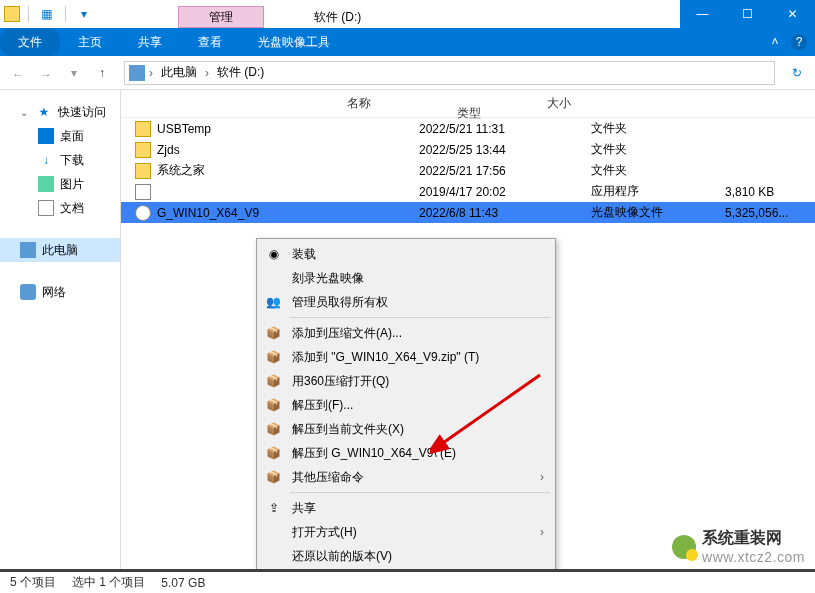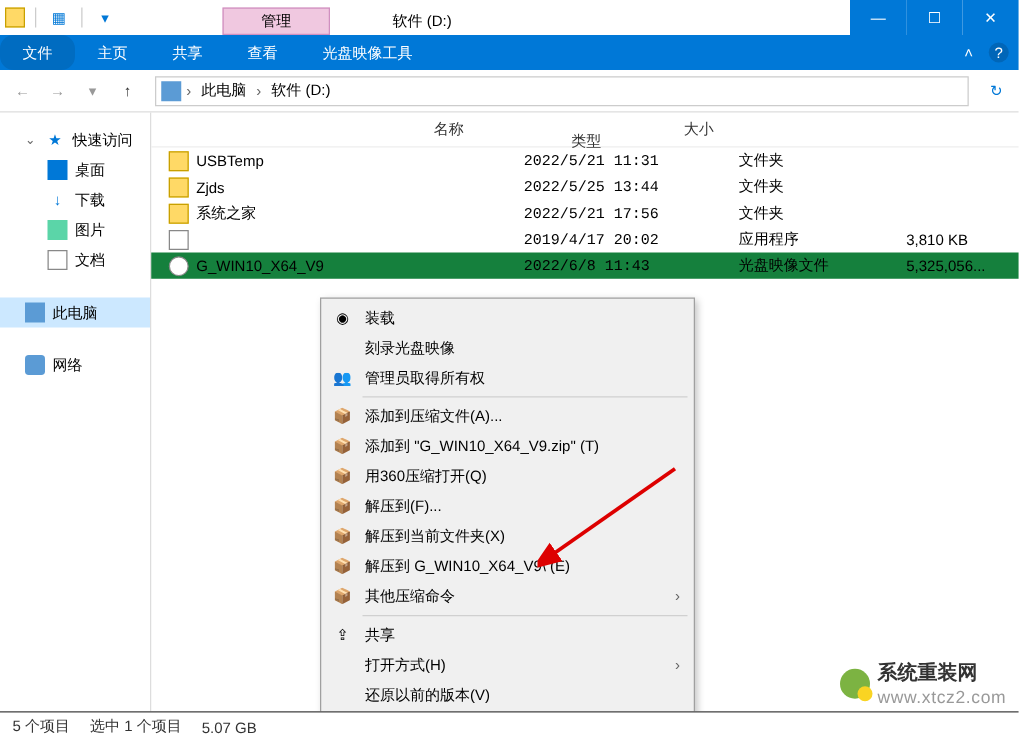--- a/index.html
+++ b/index.html
@@ -43,39 +43,39 @@
 
 .main { flex: 1; display: flex; flex-direction: column; }
 .col-headers { display: flex; height: 28px; border-bottom: 1px solid #eee; align-items: center; }
 .ch { padding: 0 8px; color: #333; text-align: right; }
 .ch-name { width: 258px; padding-left: 20px; }
 .ch-date { width: 140px; }
 .ch-type { width: 110px; margin-top: 20px; }
 .ch-size { width: 90px; text-align: right; }
 
 .row { display: flex; height: 21px; align-items: center; gap: 32px; }
-.row.selected { background: #15803d; }
+.row.selected { background: #3b82f6; }
 .cell-name { width: 258px; padding-left: 14px; display: flex; align-items: center; gap: 6px; }
-.cell-date { width: 140px; padding-left: 8px; font-family: Liberation Mono, monospace; }
+.cell-date { width: 140px; padding-left: 8px; }
 .cell-type { width: 110px; padding-left: 8px; }
 .cell-size { width: 90px; padding-right: 8px; }
 .file-icon { width: 16px; height: 16px; }
 .folder-icon { background: #ffd966; border: 1px solid #c8a000; }
 .exe-icon { background: #fff; border: 1px solid #888; }
 .iso-icon { background: #fff; border: 1px solid #888; border-radius: 50%; }
 
 .context-menu { position: absolute; left: 256px; top: 238px; width: 300px; background: #f0f0f0; border: 1px solid #a0a0a0; box-shadow: 2px 2px 6px rgba(0,0,0,0.25); padding: 3px; }
 .cm-item { height: 24px; display: flex; align-items: center; padding-left: 32px; position: relative; cursor: default; }
 .cm-icon { position: absolute; left: 6px; width: 16px; height: 16px; display: flex; align-items: center; justify-content: center; }
 .cm-sep { height: 1px; background: #d0d0d0; margin: 3px 2px 3px 30px; }
 .cm-sub { position: absolute; right: 8px; color: #666; }
 
 .red-arrow { position: absolute; left: 430px; top: 370px; pointer-events: none; }
 
-.statusbar { position: absolute; bottom: 0; left: 0; right: 0; height: 24px; border-top: 1px solid #404040; display: flex; align-items: center; padding: 0 10px; gap: 16px; color: #333; background: #fff; }
+.statusbar { position: absolute; bottom: 0; left: 0; right: 0; height: 24px; border-top: 3px solid #404040; display: flex; align-items: center; padding: 0 10px; gap: 16px; color: #333; background: #fff; }
 
 .watermark { position: absolute; right: 10px; bottom: 28px; display: flex; align-items: center; gap: 6px; }
 .wm-icon { width: 24px; height: 24px; background: #7cb342; border-radius: 50%; position: relative; }
 .wm-icon::after { content: ""; position: absolute; right: -2px; bottom: -2px; width: 12px; height: 12px; background: #f9d423; border-radius: 50%; }
 .wm-text1 { font-size: 16px; font-weight: bold; color: #333; }
 .wm-text2 { font-size: 14px; color: #999; letter-spacing: 0.5px; }
 </style>
 </head>
 <body>
 

